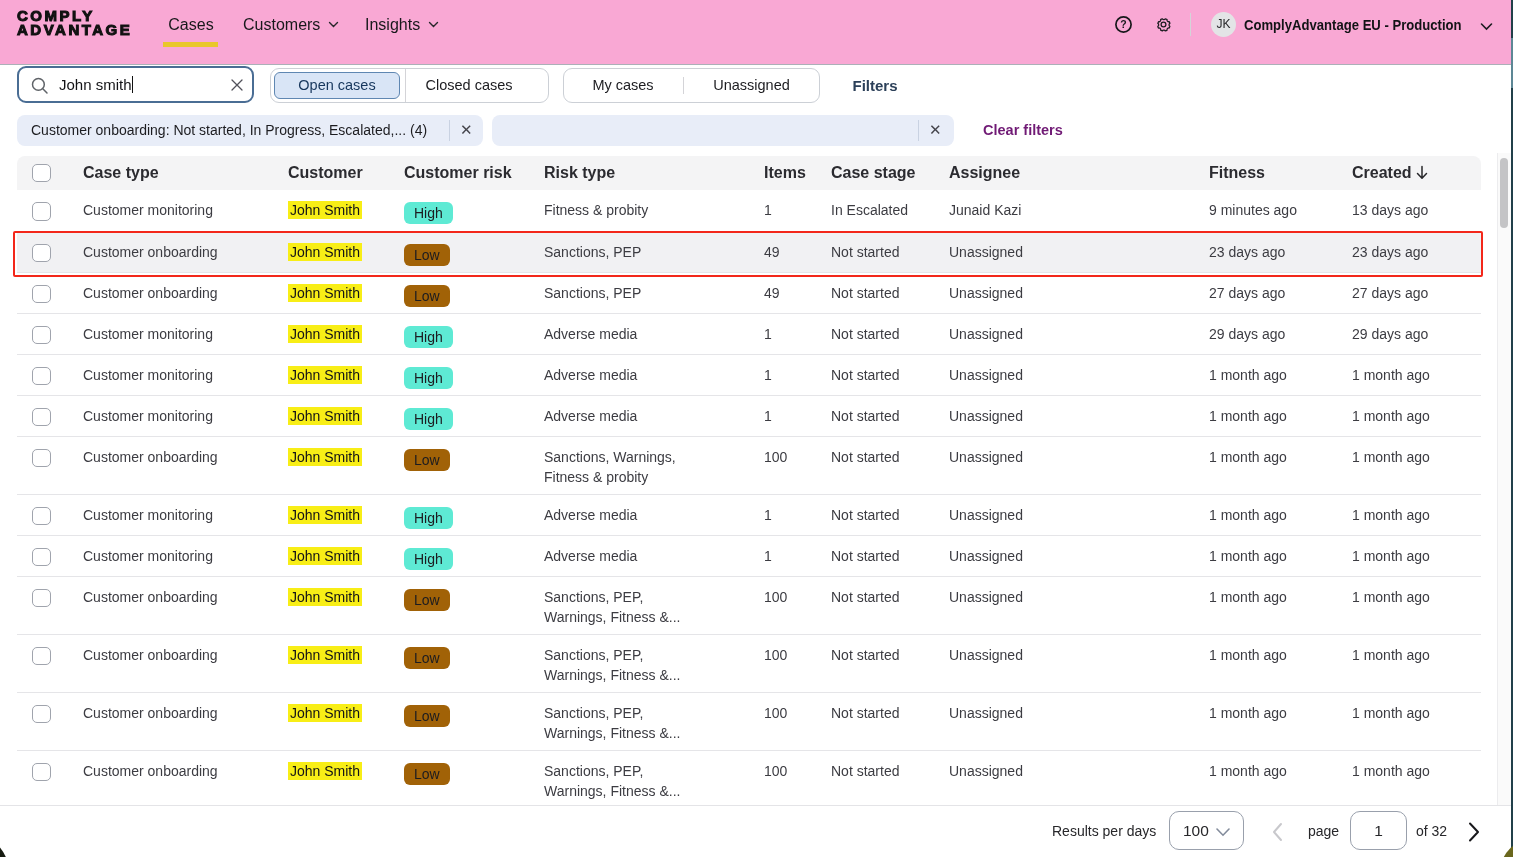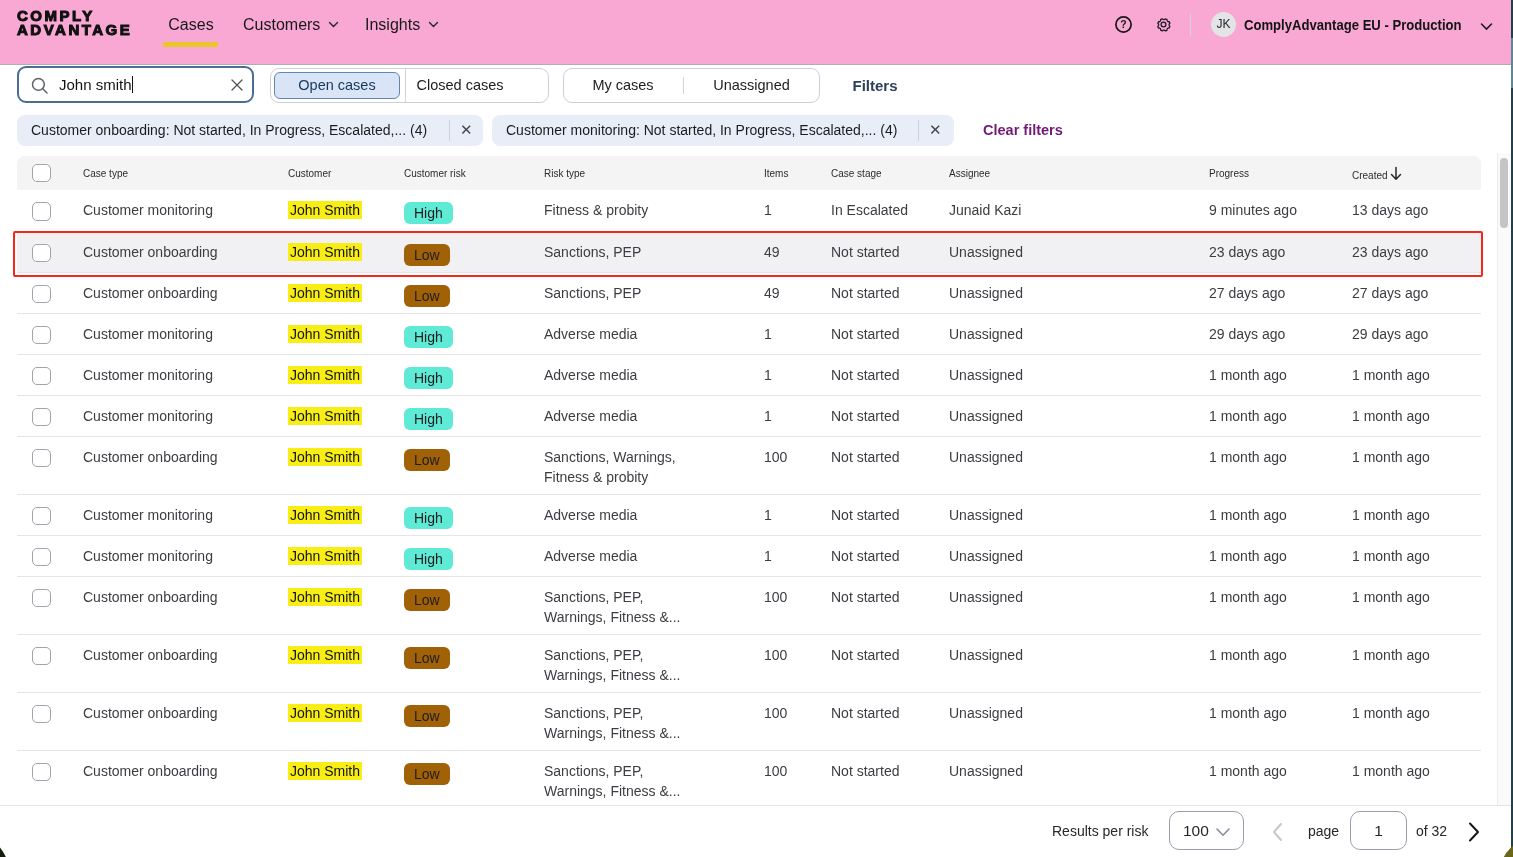--- a/index.html
+++ b/index.html
@@ -39,21 +39,21 @@
   .chip .cdiv { position:absolute; top:5px; bottom:5px; width:1px; background:#c9d2e2; }
   .chip .x { position:absolute; top:0; line-height:30px; font-size:15px; color:#45454c; }
   .clearf { position:absolute; left:983px; top:115px; height:31px; line-height:31px; font-weight:700; font-size:14.5px; color:#701a75; }
 
   
   .tablewrap { position:absolute; left:17px; top:156px; width:1464px; }
   table { border-collapse:collapse; table-layout:fixed; width:1464px; }
   col.c0{width:66px;} col.c1{width:205px;} col.c2{width:116px;} col.c3{width:140px;}
   col.c4{width:220px;} col.c5{width:67px;} col.c6{width:118px;} col.c7{width:260px;}
   col.c8{width:143px;} col.c9{width:129px;}
-  thead th { background:#f4f4f5; height:34px; text-align:left; font-weight:400; font-size:10px; color:#2b2b30; padding:0; }
+  thead th { background:#f4f4f5; height:34px; text-align:left; font-weight:700; font-size:16px; color:#2b2b30; padding:0; }
   thead th:first-child { border-radius:8px 0 0 0; }
   thead th:last-child { border-radius:0 8px 0 0; }
   tbody td { border-bottom:1px solid #e5e5e8; font-size:14px; color:#3c3c42; padding:10px 0 0 0; box-sizing:border-box; vertical-align:top; line-height:20px; height:41px; }
   tbody tr.two td { height:58px; }
   tbody td .cb { margin-top:2px; }
   tbody tr.sel td { background:#f1f1f3; }
   .cb { width:18.5px; height:18.5px; border:1.5px solid #a0a4ad; border-radius:5px; background:#fff; margin-left:15px; }
   mark { background:#f8ee16; color:#131316; padding:1px 2px; }
   .badge { display:inline-block; height:22px; line-height:22px; padding:0 10px; border-radius:6px; font-size:14px; color:#1c1c20; position:relative; top:2px; }
   .bhigh { background:#5eead4; }
@@ -115,36 +115,35 @@
       <path d="M12.8 12.8 L17 17" stroke="#5f6368" stroke-width="1.5" stroke-linecap="round"></path>
     </svg>
   <span class="txt">John smith<span class="cursor"></span></span>
   <svg class="abs" style="left:211px; top:10px;" width="14" height="14" viewBox="0 0 14 14">
       <path d="M2 2 L12 12 M12 2 L2 12" stroke="#52525b" stroke-width="1.3" stroke-linecap="round"></path>
     </svg>
 </div>
 <div class="seg seg1">
   <div class="seg-sel" style="left:3px; width:126px;">Open cases</div>
   <div class="divider" style="left:134px;"></div>
-  <div class="opt" style="left:118px; width:142px;">Closed cases</div>
+  <div class="opt" style="left:127px; width:142px;">Closed cases</div>
 </div>
 <div class="seg seg2">
   <div class="opt" style="left:0; width:118px;">My cases</div>
   <div class="divider" style="left:119px; top:8px; bottom:8px;"></div>
   <div class="opt" style="left:120px; width:135px;">Unassigned</div>
 </div>
 <div class="filters">Filters</div>
 
 <div class="chip" style="left:17px; width:466px;">
   <span class="txt">Customer onboarding: Not started, In Progress, Escalated,... (4)</span>
   <span class="cdiv" style="left:432px;"></span>
   <span class="x" style="left:443px;">✕</span>
 </div>
 <div class="chip" style="left:492px; width:462px;">
-  <span class="txt">Customer monitoring: Not started, In Progress, Escalated,... (4)</span>
   <span class="cdiv" style="left:426px;"></span>
   <span class="x" style="left:437px;">✕</span>
 </div>
 <div class="clearf">Clear filters</div>
 
 <div class="tablewrap">
 <table>
 <colgroup>
         <col class="c0">
         <col class="c1">
@@ -162,21 +161,21 @@
           <th>
             <div class="cb"></div>
           </th>
           <th>Case type</th>
           <th>Customer</th>
           <th>Customer risk</th>
           <th>Risk type</th>
           <th>Items</th>
           <th>Case stage</th>
           <th>Assignee</th>
-          <th>Progress</th>
+          <th>Fitness</th>
           <th>Created <svg width="12" height="15" viewBox="0 0 12 15" style="vertical-align:-2px;">
               <path d="M6 1.5 V13 M1.5 8.5 L6 13.2 L10.5 8.5" fill="none" stroke="#27272a" stroke-width="1.5" stroke-linecap="round" stroke-linejoin="round"></path>
             </svg></th>
         </tr>
 </thead>
 <tbody>
 <tr>
           <td>
             <div class="cb"></div>
           </td>
@@ -357,21 +356,21 @@
           <td>Unassigned</td>
           <td>1 month ago</td>
           <td>1 month ago</td>
         </tr>
 </tbody>
 </table>
 </div>
 <div class="selbox"></div>
 
 <div class="footer">
-  <div class="rpp">Results per risk</div>
+  <div class="rpp">Results per days</div>
   <div class="selbox100">
       <span class="v">100</span>
       <svg class="abs" style="left:46px; top:16px;" width="14" height="9" viewBox="0 0 14 9">
         <path d="M1 1 L7 7.2 L13 1" fill="none" stroke="#828b9b" stroke-width="1.6" stroke-linecap="round"></path>
       </svg>
     </div>
   <svg class="pgprev" width="11" height="28" viewBox="0 0 11 28">
       <path d="M9 6 L2 14 L9 22" fill="none" stroke="#c8c8cc" stroke-width="2" stroke-linecap="round" stroke-linejoin="round"></path>
     </svg>
   <div class="pagelbl">page</div>

